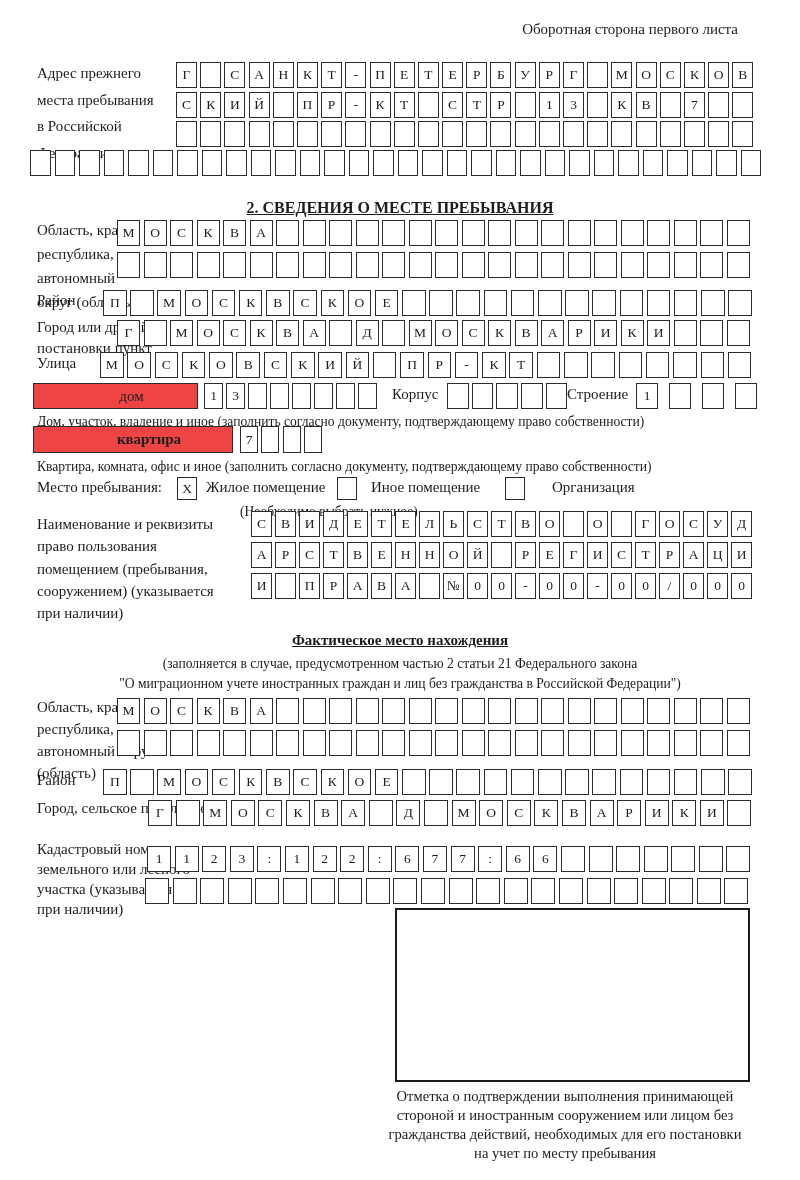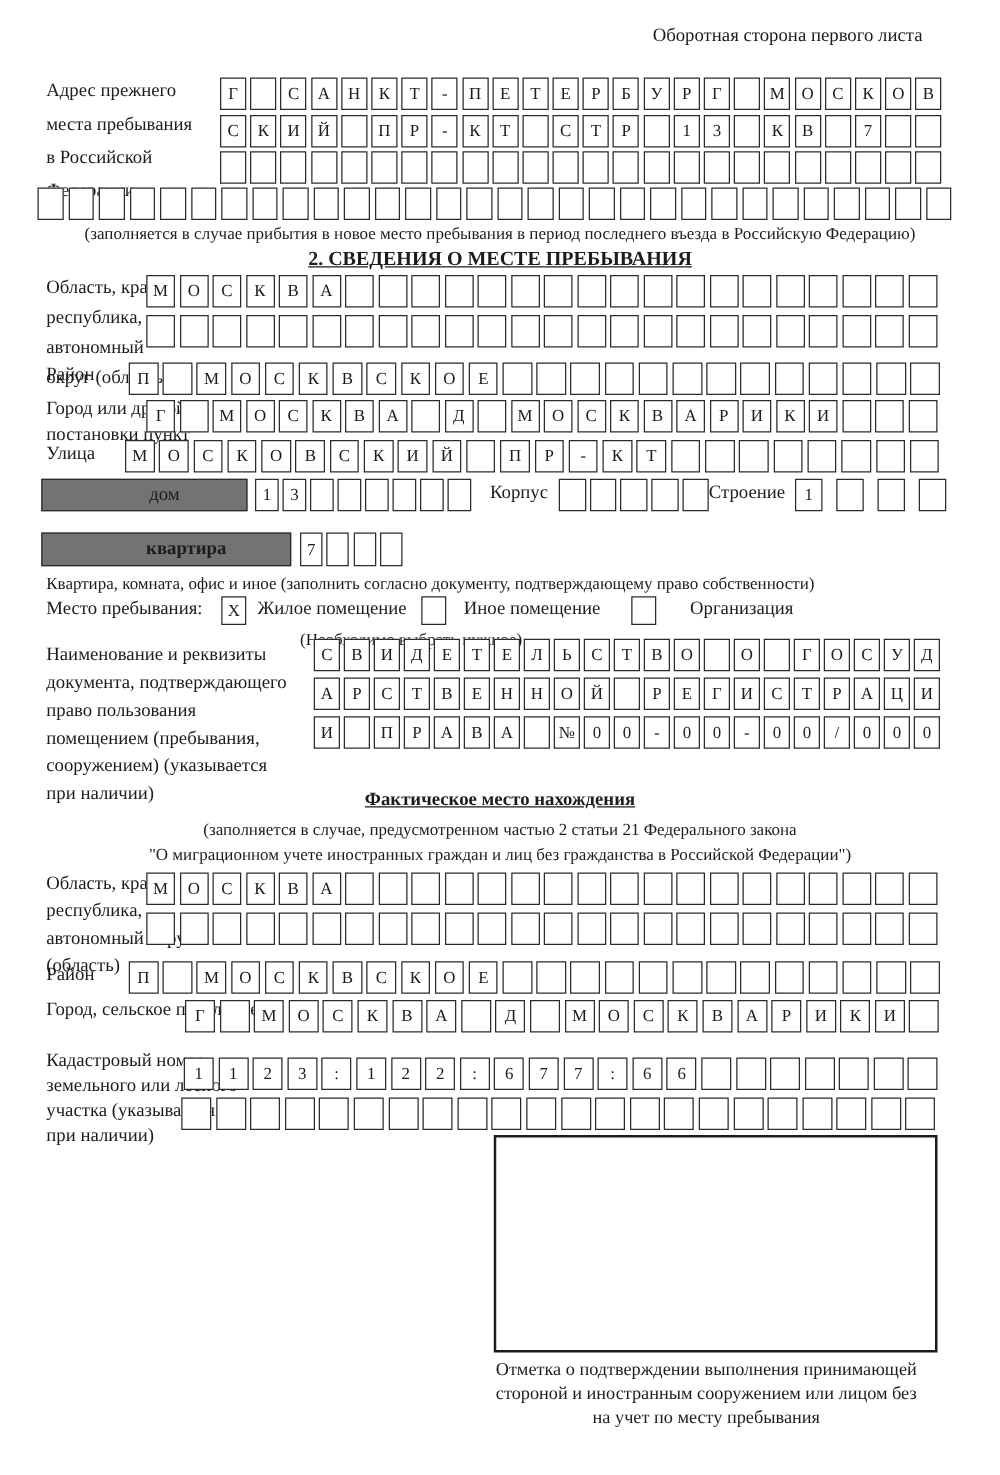--- a/index.html
+++ b/index.html
@@ -8,21 +8,21 @@
   .abs{position:absolute;}
   .lbl{font-size:15px;color:#1c1c1c;}
   .note{font-size:13.6px;color:#1c1c1c;}
   .center{left:0;width:800px;text-align:center;}
   .bold{font-weight:bold;text-decoration:underline;}
   .cellrow{position:absolute;display:flex;gap:var(--gap,3.2px);}
   .cell{box-sizing:border-box;flex:0 0 var(--cw,21px);width:var(--cw,21px);height:var(--ch,26px);
         border:1.6px solid #2b2b2b;background:#fff;display:flex;align-items:center;justify-content:center;
         font-size:13.5px;line-height:1;}
   .rect{box-sizing:border-box;border:1.6px solid #2b2b2b;display:flex;align-items:center;justify-content:center;
-        font-size:15px;background:#737373;padding-left:32px;}
+        font-size:15px;background:#ef4444;padding-left:32px;}
   .stamp{box-sizing:border-box;border:2px solid #1c1c1c;background:#fff;}
   .caption{font-size:14.6px;line-height:19px;text-align:center;}
   .lines div{white-space:nowrap;}
 </style>
 </head>
 <body>
 
 <div class="page">
 
   <div class="abs lbl" style="top:21px;right:62px;">Оборотная сторона первого листа</div>
@@ -136,21 +136,20 @@
       <span class="cell"></span>
       <span class="cell"></span>
       <span class="cell"></span>
       <span class="cell"></span>
       <span class="cell"></span>
       <span class="cell"></span>
       <span class="cell"></span>
       <span class="cell"></span>
       <span class="cell"></span>
     </div>
-  <div class="abs note center" style="top:179px;">(заполняется в случае прибытия в новое место пребывания в период последнего въезда в Российскую Федерацию)</div>
 
   <div class="abs center bold" style="top:199px;font-size:16px;">2. СВЕДЕНИЯ О МЕСТЕ ПРЕБЫВАНИЯ</div>
 
   <div class="abs lbl lines" style="left:37px;top:218px;line-height:24px;">
       <div>Область, край,</div>
       <div>республика,</div>
       <div>автономный</div>
       <div>округ (область)</div>
     </div>
   <div class="cellrow" style="left:117px;top:220px;--cw:23px;--gap:3.5px;">
@@ -312,20 +311,21 @@
       <span class="cell"></span>
       <span class="cell"></span>
     </div>
   <div class="abs lbl" style="left:567px;top:386px;">Строение</div>
   <div class="cellrow" style="left:636px;top:383px;--cw:22px;--gap:11px;">
       <span class="cell">1</span>
       <span class="cell"></span>
       <span class="cell"></span>
       <span class="cell"></span>
     </div>
+  <div class="abs note" style="left:37px;top:414px;">Дом, участок, владение и иное (заполнить согласно документу, подтверждающему право собственности)</div>
 
   <div class="abs rect" style="left:33px;top:426px;width:200px;height:27px;font-weight:bold;">квартира</div>
   <div class="cellrow" style="left:240px;top:426px;--cw:18px;--gap:3.3px;--ch:27px;">
       <span class="cell">7</span>
       <span class="cell"></span>
       <span class="cell"></span>
       <span class="cell"></span>
     </div>
   <div class="abs note" style="left:37px;top:459px;">Квартира, комната, офис и иное (заполнить согласно документу, подтверждающему право собственности)</div>
 
@@ -333,21 +333,20 @@
   <span class="cell abs" style="left:177px;top:477px;--cw:20px;--ch:23px;">X</span>
   <div class="abs lbl" style="left:206px;top:479px;">Жилое помещение</div>
   <span class="cell abs" style="left:337px;top:477px;--cw:20px;--ch:23px;"></span>
   <div class="abs lbl" style="left:371px;top:479px;">Иное помещение</div>
   <span class="cell abs" style="left:505px;top:477px;--cw:20px;--ch:23px;"></span>
   <div class="abs lbl" style="left:552px;top:479px;">Организация</div>
   <div class="abs note" style="left:240px;top:504px;">(Необходимо выбрать нужное)</div>
 
   <div class="abs lbl lines" style="left:37px;top:513px;line-height:22.3px;">
       <div>Наименование и реквизиты</div>
-      <div>документа, подтверждающего</div>
       <div>право пользования</div>
       <div>помещением (пребывания,</div>
       <div>сооружением) (указывается</div>
       <div>при наличии)</div>
     </div>
   <div class="cellrow" style="left:251px;top:511px;--cw:21px;--gap:3px;">
       <span class="cell">С</span>
       <span class="cell">В</span>
       <span class="cell">И</span>
       <span class="cell">Д</span>
@@ -587,16 +586,17 @@
       <span class="cell"></span>
       <span class="cell"></span>
       <span class="cell"></span>
       <span class="cell"></span>
     </div>
 
   <div class="abs stamp" style="left:395px;top:908px;width:355px;height:174px;"></div>
   <div class="abs caption lines" style="left:365px;top:1087px;width:400px;">
       <div>Отметка о подтверждении выполнения принимающей</div>
       <div>стороной и иностранным сооружением или лицом без</div>
+      <div>гражданства действий, необходимых для его постановки</div>
       <div>на учет по месту пребывания</div>
     </div>
 
 </div>
 
 </body></html>

